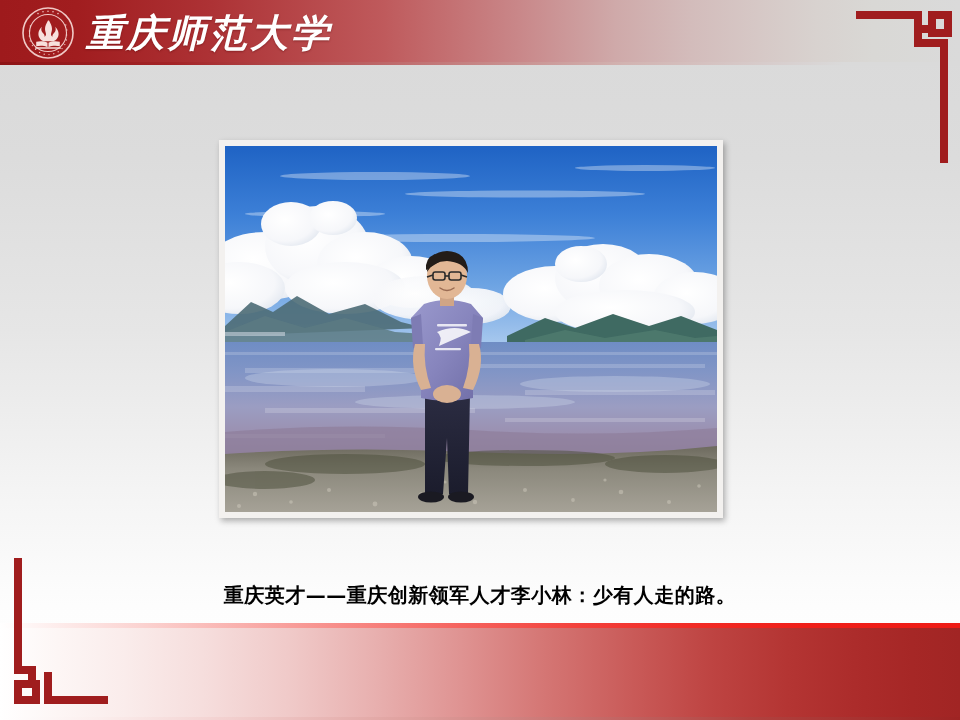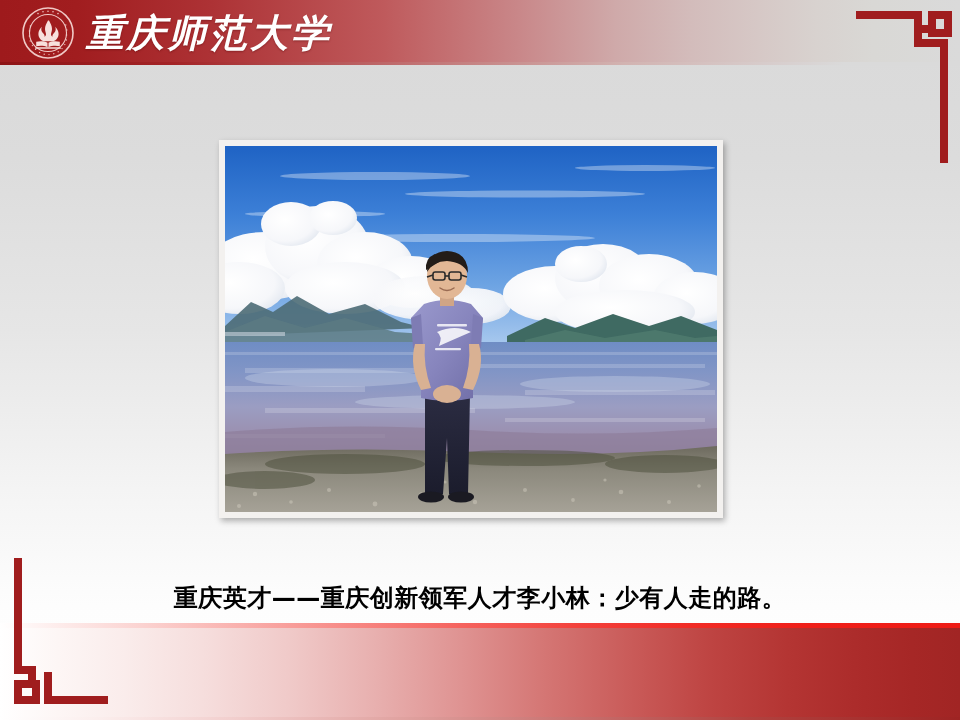--- a/index.html
+++ b/index.html
@@ -92,21 +92,21 @@
   #photo svg { display: block; width: 100%; height: 100%; }
 
   
   #caption {
     position: absolute;
     left: 0; top: 582px;
     width: 960px;
     text-align: center;
     color: #000000;
     font-family: "DejaVu Sans", "Liberation Sans", sans-serif;
-    font-size: 24px;
+    font-size: 20px;
     font-weight: bold;
     letter-spacing: 0.5px;
     white-space: nowrap;
   }
 
   
   #footer-band {
     position: absolute;
     left: 0; bottom: 0;
     width: 960px; height: 96px;

